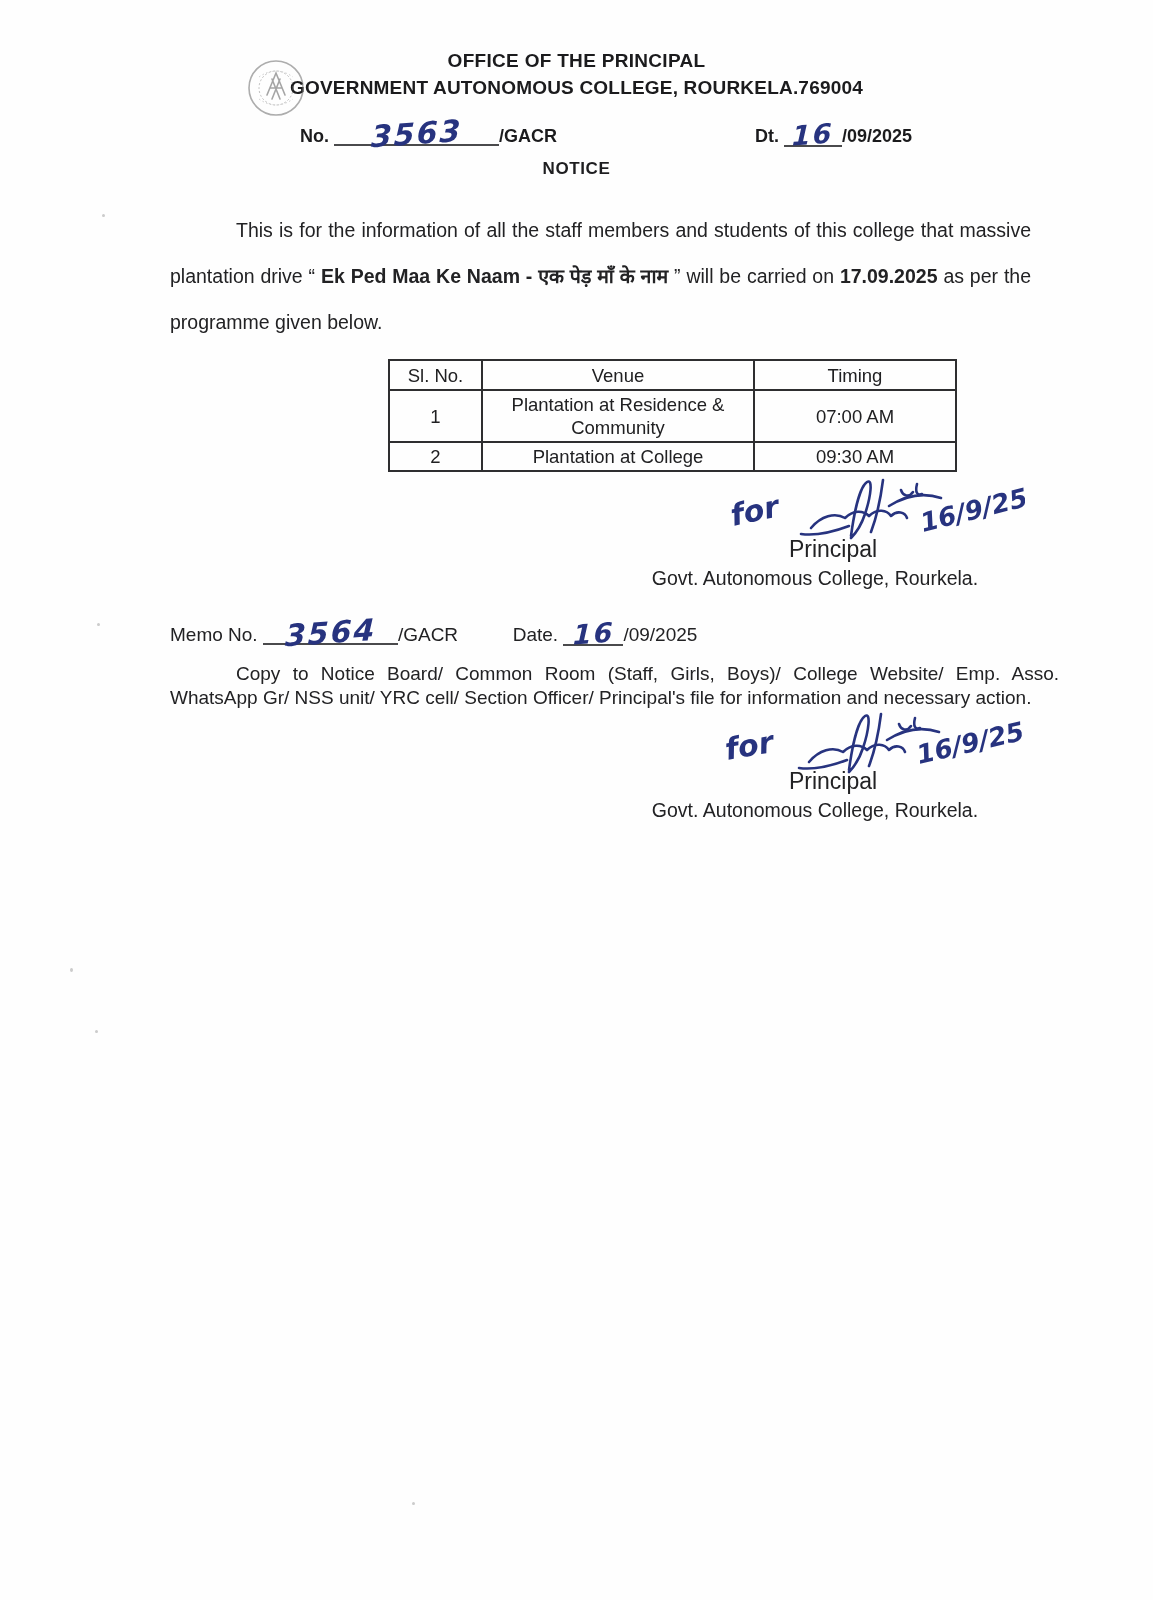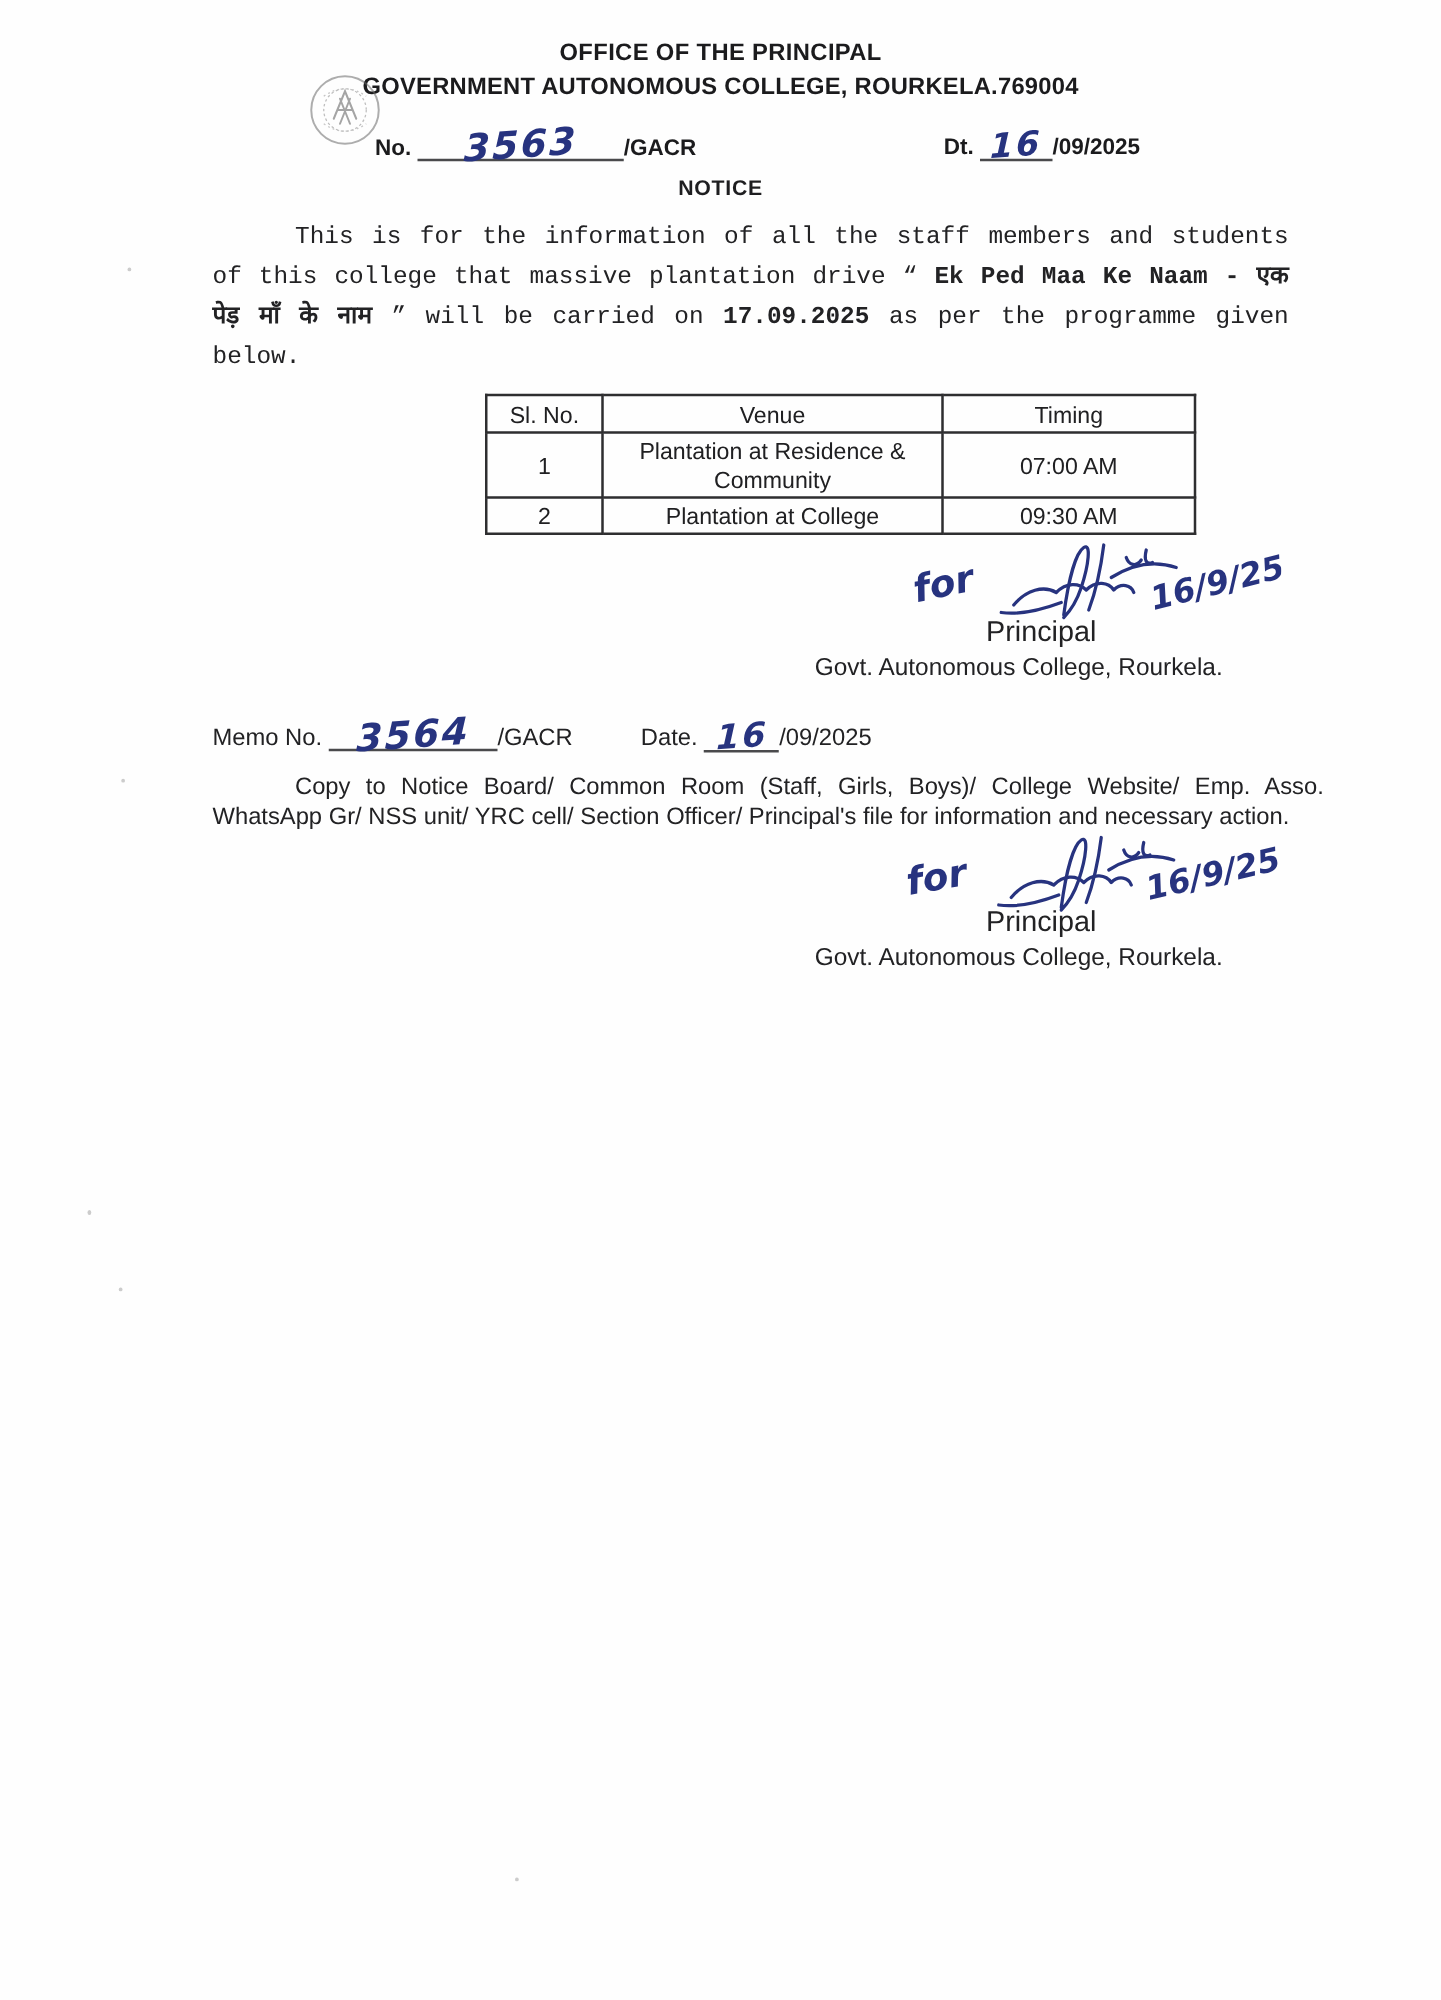--- a/index.html
+++ b/index.html
@@ -13,21 +13,21 @@
   }
   .page {
     position:relative;
     width:1153px; height:1600px;
     background:#fefefe;
     overflow:hidden;
   }
 
   
   .hdr-office {
-    padding-top:32px;
+    padding-top:50px;
     text-align:center;
     font-size:19px;
     font-weight:bold;
     letter-spacing:.3px;
     color:#1b1b1d;
   }
   .hdr-college {
     text-align:center;
     font-size:19px;
     font-weight:bold;
@@ -92,21 +92,21 @@
   }
 
   
   .para {
     margin:0 122px 0 170px;
     font-size:19.5px;
     text-align:justify;
     text-indent:66px;
     color:#222224;
   }
-  .para-1 { margin-top:12px; line-height:32px;font-family:Liberation Mono, monospace; }
+  .para-1 { margin-top:28px; line-height:46px; }
   .para-2 { margin-top:30px; line-height:35px; }
   .copy-para { margin-top:16px; line-height:24px; font-size:19px; margin-right:94px; }
   .b { font-weight:bold; }
 
   
   table.notice-table {
     border-collapse:collapse;
     margin:14px 0 0 388px;
     font-size:18.5px;
     color:#202022;

